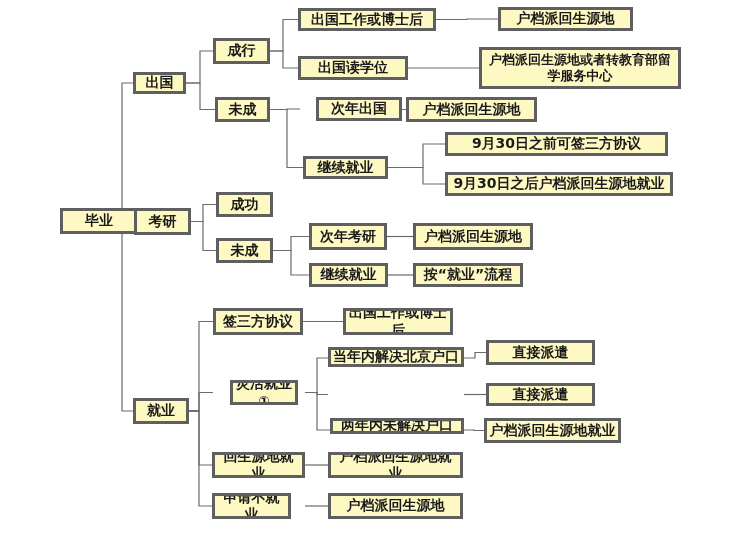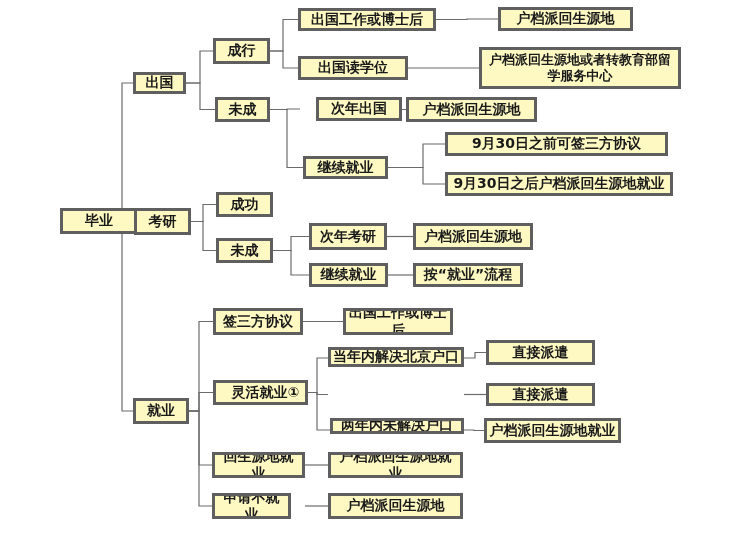--- a/index.html
+++ b/index.html
@@ -94,21 +94,21 @@
     <div class="flow-node" style="left: 406px; top: 97px; width: 131px; height: 25px; border-color: rgb(95, 95, 95); color: rgb(26, 26, 26);">户档派回生源地</div>
     <div class="flow-node" style="left: 303px; top: 156px; width: 85px; height: 23px; border-color: rgb(95, 95, 95); color: rgb(26, 26, 26);">继续就业</div>
     <div class="flow-node" style="left: 445px; top: 132px; width: 223px; height: 24px; border-color: rgb(95, 95, 95); color: rgb(26, 26, 26);">9月30日之前可签三方协议</div>
     <div class="flow-node" style="left: 445px; top: 172px; width: 228px; height: 24px; border-color: rgb(95, 95, 95); color: rgb(26, 26, 26);">9月30日之后户档派回生源地就业</div>
     <div class="flow-node" style="left: 309px; top: 223px; width: 78px; height: 27px; border-color: rgb(95, 95, 95); color: rgb(26, 26, 26);">次年考研</div>
     <div class="flow-node" style="left: 413px; top: 223px; width: 120px; height: 27px; border-color: rgb(95, 95, 95); color: rgb(26, 26, 26);">户档派回生源地</div>
     <div class="flow-node" style="left: 309px; top: 263px; width: 79px; height: 24px; border-color: rgb(95, 95, 95); color: rgb(26, 26, 26);">继续就业</div>
     <div class="flow-node" style="left: 413px; top: 263px; width: 110px; height: 24px; border-color: rgb(95, 95, 95); color: rgb(26, 26, 26);">按“就业”流程</div>
     <div class="flow-node" style="left: 213px; top: 308px; width: 90px; height: 27px; border-color: rgb(95, 95, 95); color: rgb(26, 26, 26);">签三方协议</div>
     <div class="flow-node" style="left: 343px; top: 308px; width: 110px; height: 27px; border-color: rgb(95, 95, 95); color: rgb(26, 26, 26);">出国工作或博士后</div>
-    <div class="flow-node" style="left: 213px; top: 380px; width: 95px; height: 25px; border-color: rgb(95, 95, 95); color: rgb(26, 26, 26); padding-left: 12px;">灵活就业①</div>
+    <div class="flow-node" style="left: 230px; top: 380px; width: 68px; height: 25px; border-color: rgb(95, 95, 95); color: rgb(26, 26, 26);">灵活就业①</div>
     <div class="flow-node" style="left: 328px; top: 347px; width: 136px; height: 20px; border-color: rgb(95, 95, 95); color: rgb(26, 26, 26);">当年内解决北京户口</div>
     <div class="flow-node" style="left: 486px; top: 340px; width: 109px; height: 25px; border-color: rgb(95, 95, 95); color: rgb(26, 26, 26);">直接派遣</div>
     <div class="flow-node" style="left: 486px; top: 383px; width: 109px; height: 23px; border-color: rgb(95, 95, 95); color: rgb(26, 26, 26);">直接派遣</div>
     <div class="flow-node" style="left: 330px; top: 418px; width: 134px; height: 16px; border-color: rgb(95, 95, 95); color: rgb(26, 26, 26);">两年内未解决户口</div>
     <div class="flow-node" style="left: 484px; top: 418px; width: 137px; height: 25px; border-color: rgb(95, 95, 95); color: rgb(26, 26, 26);">户档派回生源地就业</div>
     <div class="flow-node" style="left: 212px; top: 452px; width: 93px; height: 26px; border-color: rgb(95, 95, 95); color: rgb(26, 26, 26);">回生源地就业</div>
     <div class="flow-node" style="left: 328px; top: 452px; width: 135px; height: 26px; border-color: rgb(95, 95, 95); color: rgb(26, 26, 26);">户档派回生源地就业</div>
     <div class="flow-node" style="left: 212px; top: 493px; width: 79px; height: 26px; border-color: rgb(95, 95, 95); color: rgb(26, 26, 26);">申请不就业</div>
     <div class="flow-node" style="left: 328px; top: 493px; width: 135px; height: 26px; border-color: rgb(95, 95, 95); color: rgb(26, 26, 26);">户档派回生源地</div>
   </div>

